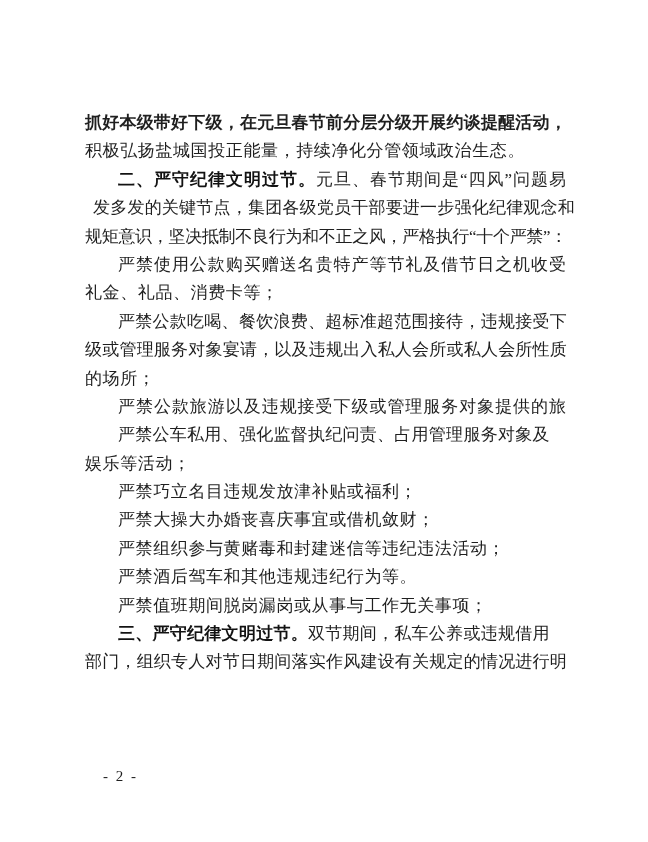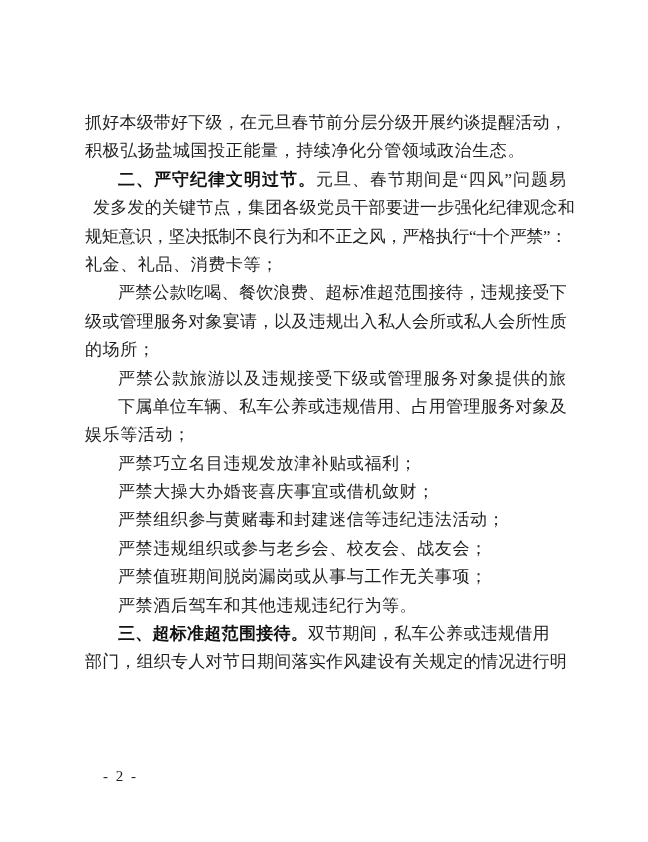--- a/index.html
+++ b/index.html
@@ -51,35 +51,35 @@
     letter-spacing: 2px;
     color: #1f1f1f;
     font-family: "Liberation Serif", "DejaVu Serif", serif;
   }
 </style>
 </head>
 <body>
 
 <div class="doc-page">
   <div class="text-block">
-      <div class="line"><span class="inner" style="letter-spacing: 0.214286px;"><span class="seg">抓好本级带好下级，在元旦春节前分层分级开展约谈提醒活动，</span></span></div>
+      <div class="line"><span class="inner" style="letter-spacing: 0.214286px; font-weight: bold;"><span class="seg">抓好本级带好下级，在元旦春节前分层分级开展约谈提醒活动，</span></span></div>
       <div class="line"><span class="inner"><span class="seg">积极弘扬盐城国投正能量，持续净化分管领域政治生态。</span></span></div>
       <div class="line ind"><span class="inner" style="letter-spacing: 0.996394px;"><span class="seg b">二、严守纪律文明过节。</span><span class="seg">元旦、春节期间是“四风”问题易</span></span></div>
       <div class="line"><span class="inner" style="letter-spacing: 0.214286px; margin-left: 8px;"><span class="seg">发多发的关键节点，集团各级党员干部要进一步强化纪律观念和</span></span></div>
       <div class="line"><span class="inner" style="letter-spacing: -0.303125px;"><span class="seg">规矩意识，坚决抵制不良行为和不正之风，严格执行“十个严禁”：</span></span></div>
+      <div class="line ind"><span class="inner" style="letter-spacing: 0.96px;"><span class="seg">严禁使用公款购买赠送名贵特产等节礼及借节日之机收受</span></span></div>
       <div class="line"><span class="inner"><span class="seg">礼金、礼品、消费卡等；</span></span></div>
       <div class="line ind"><span class="inner" style="letter-spacing: 0.269231px;"><span class="seg">严禁公款吃喝、餐饮浪费、超标准超范围接待，违规接受下</span></span></div>
       <div class="line"><span class="inner" style="letter-spacing: 0.214286px;"><span class="seg">级或管理服务对象宴请，以及违规出入私人会所或私人会所性质</span></span></div>
       <div class="line"><span class="inner"><span class="seg">的场所；</span></span></div>
       <div class="line ind"><span class="inner" style="letter-spacing: 0.96px;"><span class="seg">严禁公款旅游以及违规接受下级或管理服务对象提供的旅</span></span></div>
-      <div class="line ind"><span class="inner" style="letter-spacing: 0.269231px;"><span class="seg">下属单位车辆、私车公养或违规借用、占用管理服务对象及</span></span></div>
+      <div class="line ind"><span class="inner" style="letter-spacing: 0.269231px;"><span class="seg">严禁公车私用、强化监督执纪问责、占用管理服务对象及</span></span></div>
       <div class="line"><span class="inner"><span class="seg">娱乐等活动；</span></span></div>
       <div class="line ind"><span class="inner"><span class="seg">严禁巧立名目违规发放津补贴或福利；</span></span></div>
       <div class="line ind"><span class="inner"><span class="seg">严禁大操大办婚丧喜庆事宜或借机敛财；</span></span></div>
       <div class="line ind"><span class="inner"><span class="seg">严禁组织参与黄赌毒和封建迷信等违纪违法活动；</span></span></div>
-      <div class="line ind"><span class="inner"><span class="seg">严禁违规组织或参与老乡会、校友会、战友会；</span></span></div>
+      <div class="line ind"><span class="inner"><span class="seg">严禁酒后驾车和其他违规违纪行为等。</span></span></div>
       <div class="line ind"><span class="inner"><span class="seg">严禁值班期间脱岗漏岗或从事与工作无关事项；</span></span></div>
-      <div class="line ind"><span class="inner"><span class="seg">严禁酒后驾车和其他违规违纪行为等。</span></span></div>
-      <div class="line ind"><span class="inner" style="letter-spacing: 0.269231px;"><span class="seg b">三、超标准超范围接待。</span><span class="seg">双节期间，私车公养或违规借用</span></span></div>
+      <div class="line ind"><span class="inner" style="letter-spacing: 0.269231px;"><span class="seg b">三、严守纪律文明过节。</span><span class="seg">双节期间，私车公养或违规借用</span></span></div>
       <div class="line"><span class="inner" style="letter-spacing: 0.214286px;"><span class="seg">部门，组织专人对节日期间落实作风建设有关规定的情况进行明</span></span></div>
     </div>
   <div class="page-number">- 2 -</div>
 </div>
 
 </body></html>

